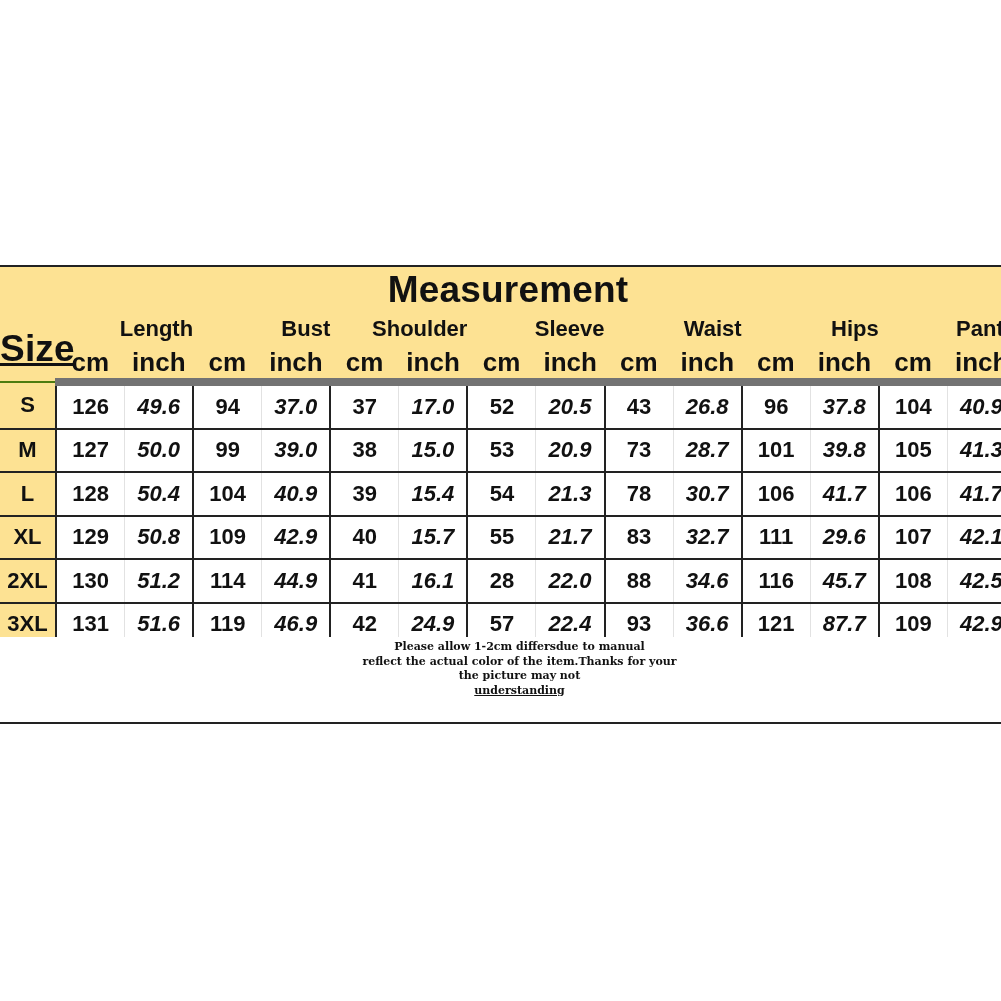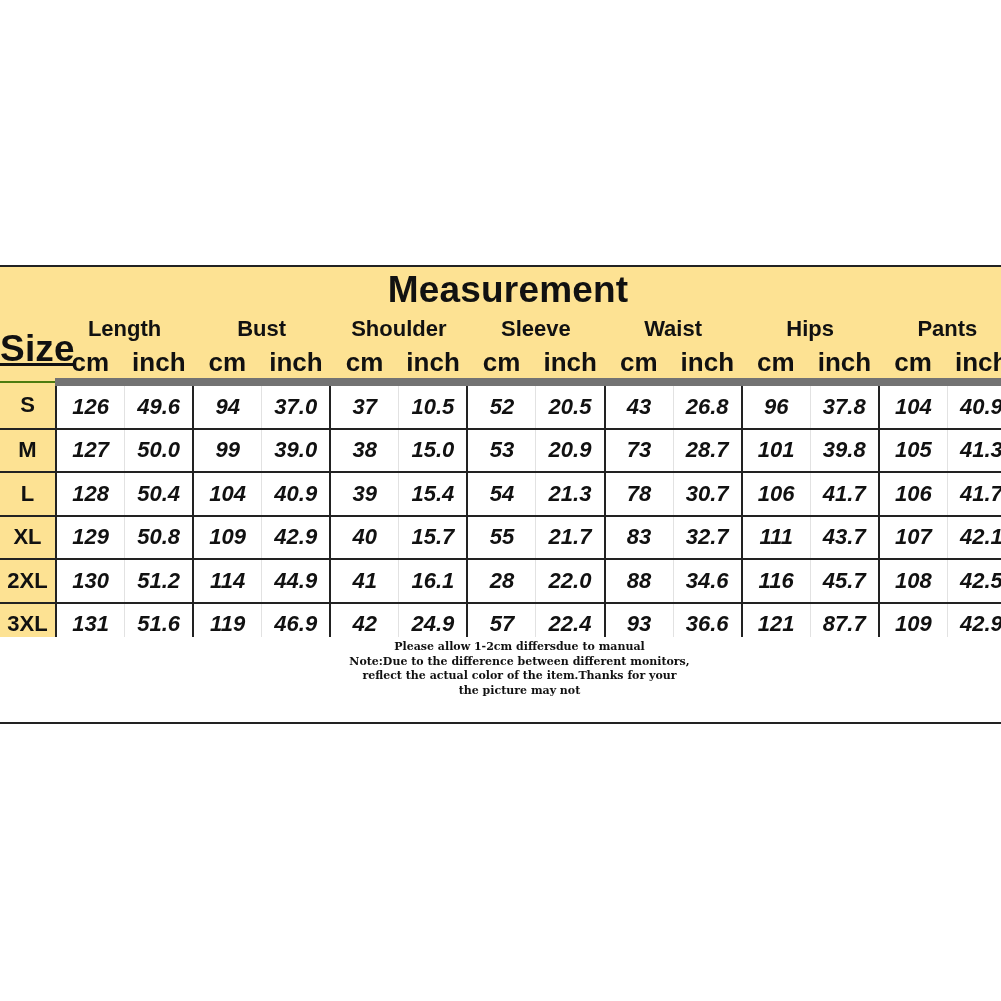--- a/index.html
+++ b/index.html
@@ -44,20 +44,21 @@
       height: 46px;
       font-size: 37px;
       line-height: 46px;
       border-top: 2px solid #222;
       letter-spacing: 0.2px;
     }
     .group-row th {
       height: 32px;
       font-size: 22px;
       line-height: 32px;
+      text-align: right;
     }
     .unit-row th {
       height: 33px;
       font-size: 26px;
       line-height: 30px;
       border-bottom: 8px solid #737373;
     }
     .size-head {
       font-size: 22px;
       vertical-align: middle;
@@ -68,21 +69,20 @@
       font-size: 22px;
       border-bottom: 2px solid #222;
       background: #fff;
     }
     tbody td.size-cell {
       background: #fde293;
       border-right: 2px solid #222;
     }
     tbody td.cm-cell {
       border-right: 1px solid #e2e2e2;
-      font-style: italic;
     }
     tbody td.inch-cell {
       border-right: 2px solid #222;
       font-style: italic;
     }
     
     .footnote {
       position: absolute;
       left: 0;
       top: 637px;
@@ -161,21 +161,21 @@
     </thead>
     <tbody id="table-body">
 
     <tr>
           <td class="size-cell">S</td>
           <td class="cm-cell">126</td>
           <td class="inch-cell">49.6</td>
           <td class="cm-cell">94</td>
           <td class="inch-cell">37.0</td>
           <td class="cm-cell">37</td>
-          <td class="inch-cell">10.5</td>
+          <td class="inch-cell">17.0</td>
           <td class="cm-cell">52</td>
           <td class="inch-cell">20.5</td>
           <td class="cm-cell">43</td>
           <td class="inch-cell">26.8</td>
           <td class="cm-cell">96</td>
           <td class="inch-cell">37.8</td>
           <td class="cm-cell">104</td>
           <td class="inch-cell">40.9</td>
         </tr>
         <tr>
@@ -218,21 +218,21 @@
           <td class="inch-cell">50.8</td>
           <td class="cm-cell">109</td>
           <td class="inch-cell">42.9</td>
           <td class="cm-cell">40</td>
           <td class="inch-cell">15.7</td>
           <td class="cm-cell">55</td>
           <td class="inch-cell">21.7</td>
           <td class="cm-cell">83</td>
           <td class="inch-cell">32.7</td>
           <td class="cm-cell">111</td>
-          <td class="inch-cell">43.7</td>
+          <td class="inch-cell">29.6</td>
           <td class="cm-cell">107</td>
           <td class="inch-cell">42.1</td>
         </tr>
         <tr>
           <td class="size-cell">2XL</td>
           <td class="cm-cell">130</td>
           <td class="inch-cell">51.2</td>
           <td class="cm-cell">114</td>
           <td class="inch-cell">44.9</td>
           <td class="cm-cell">41</td>
@@ -262,16 +262,16 @@
           <td class="inch-cell">87.7</td>
           <td class="cm-cell">109</td>
           <td class="inch-cell">42.9</td>
         </tr>
       </tbody>
   </table>
 </div>
 
 <div class="footnote">
   <span class="fn-line">Please allow 1-2cm differsdue to manual</span>
-  <span class="fn-line">Note:Due to the difference between different monitors,</span>
   <span class="fn-line">reflect the actual color of the item.Thanks for your</span>
   <span class="fn-line">the picture may not</span>
+  <span class="fn-line" style="text-decoration:underline;">understanding</span>
 </div>
 
 </body></html>

